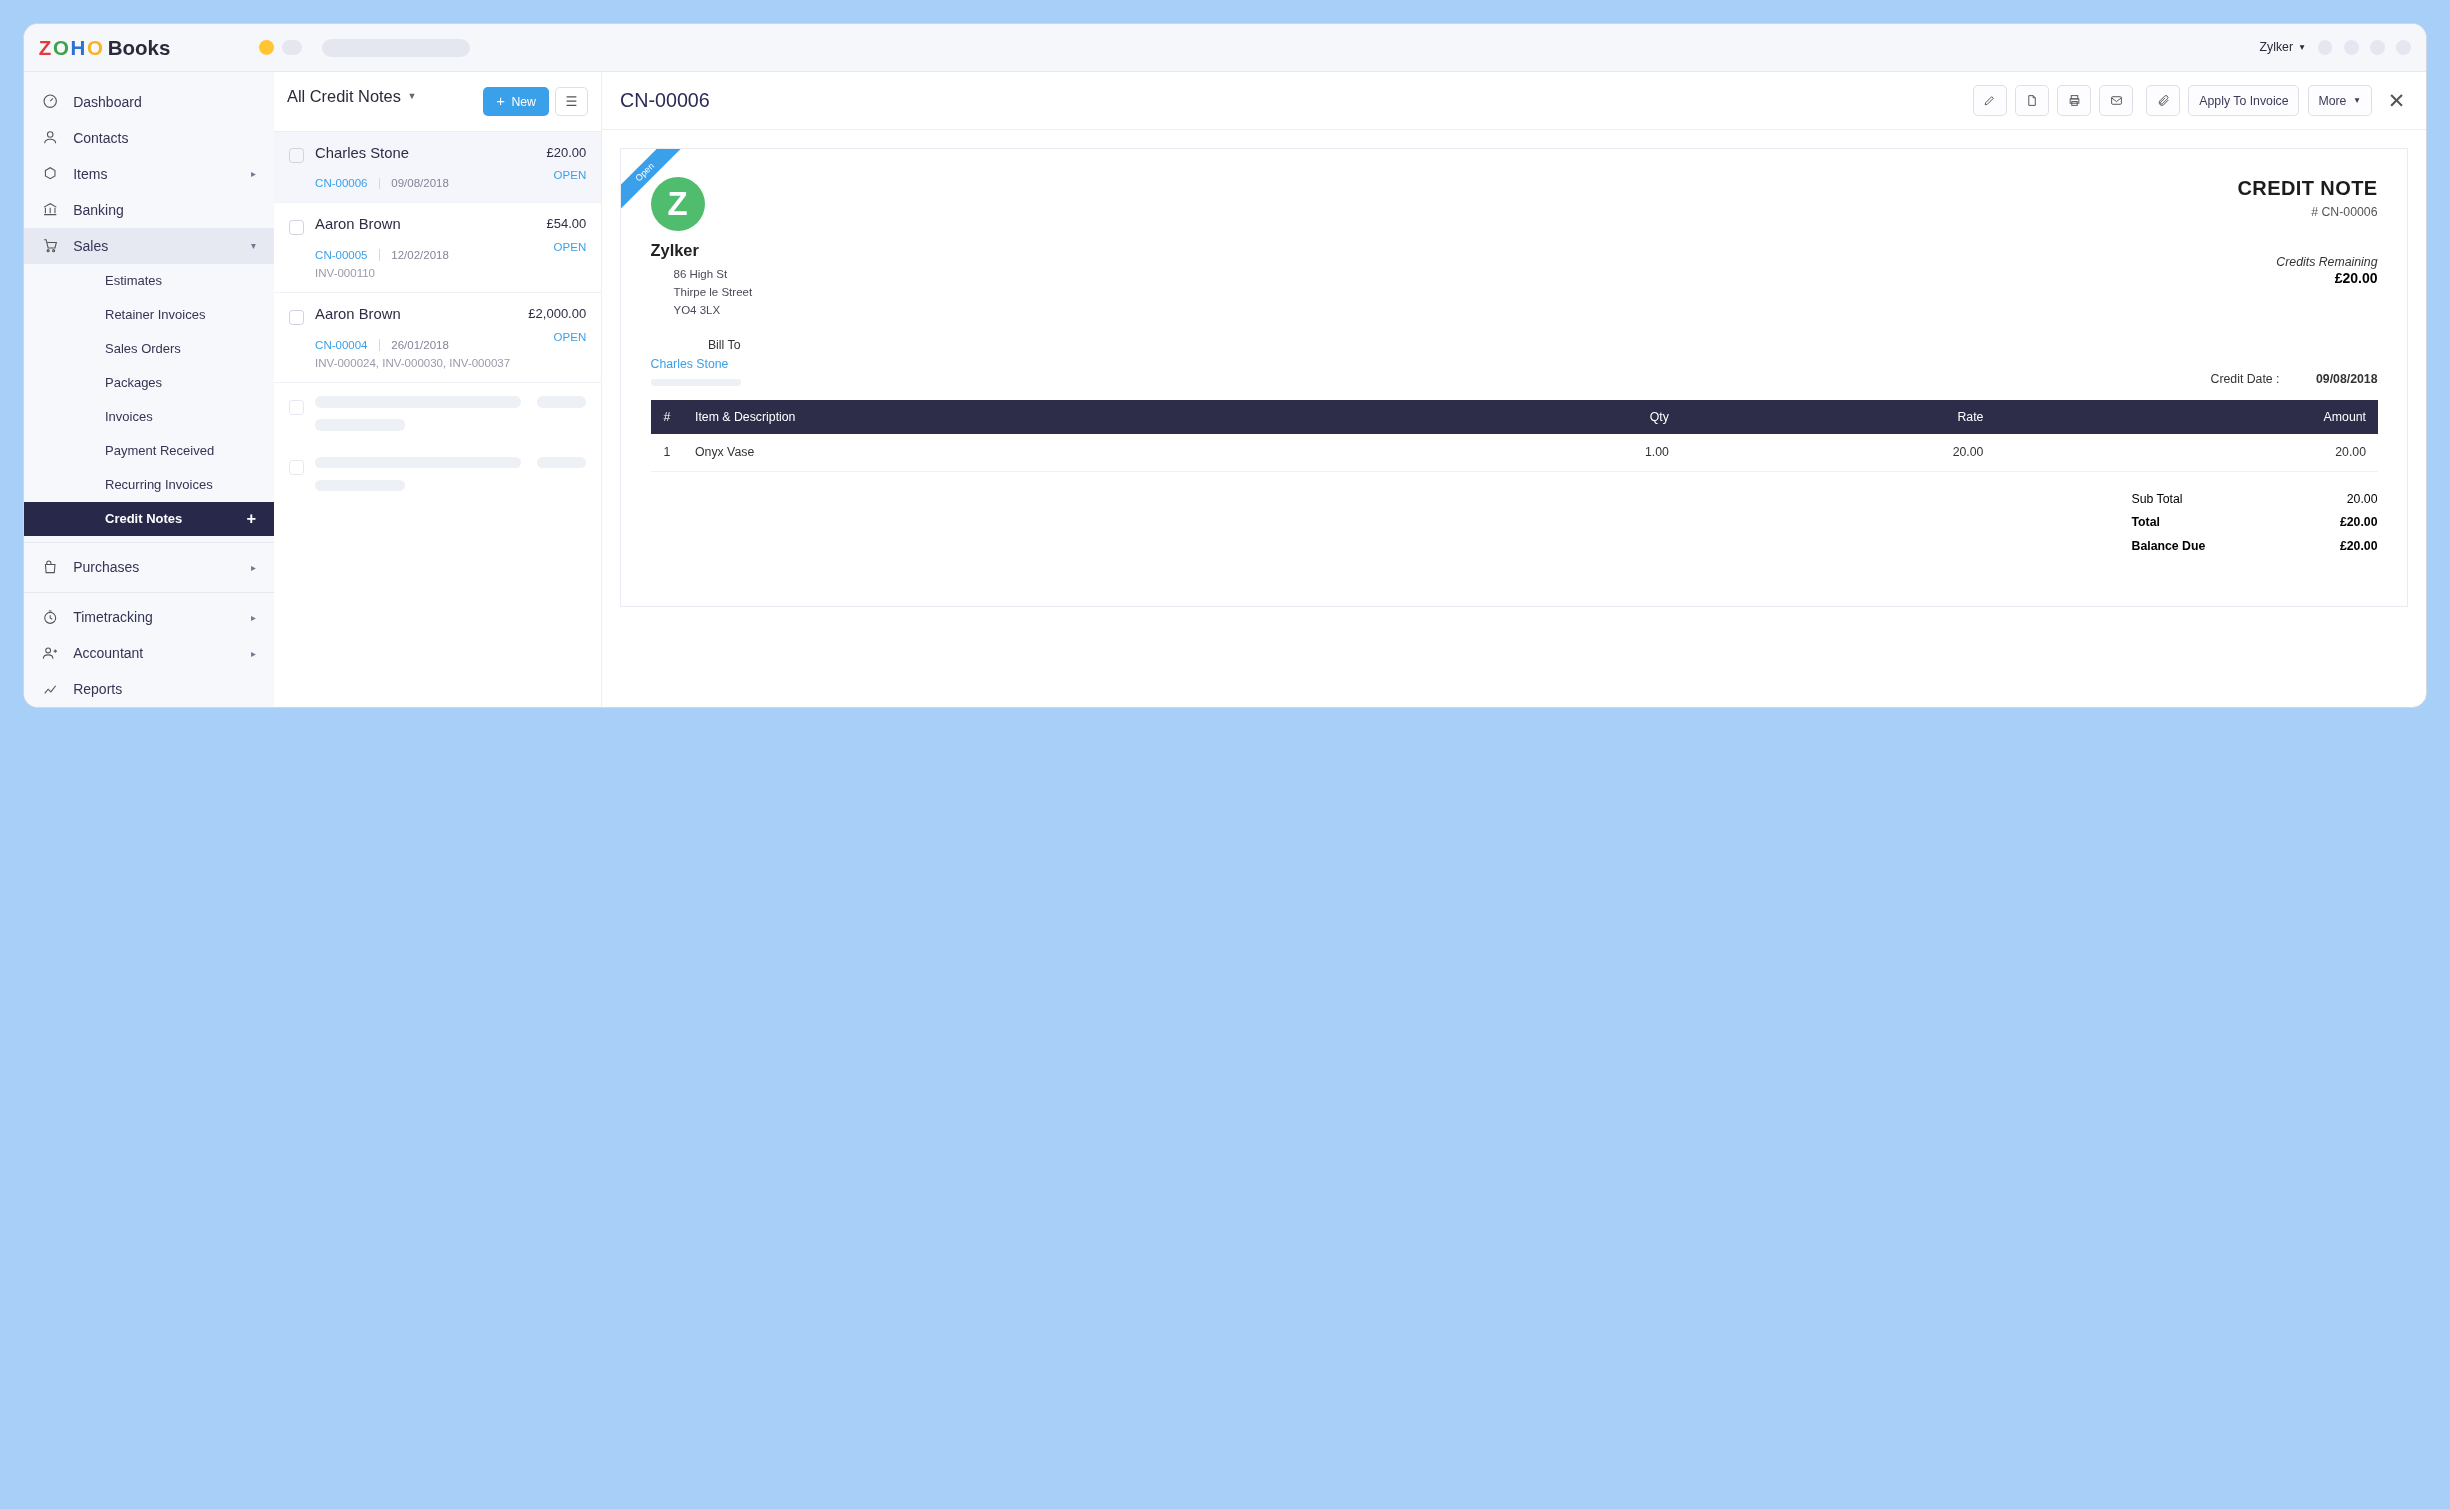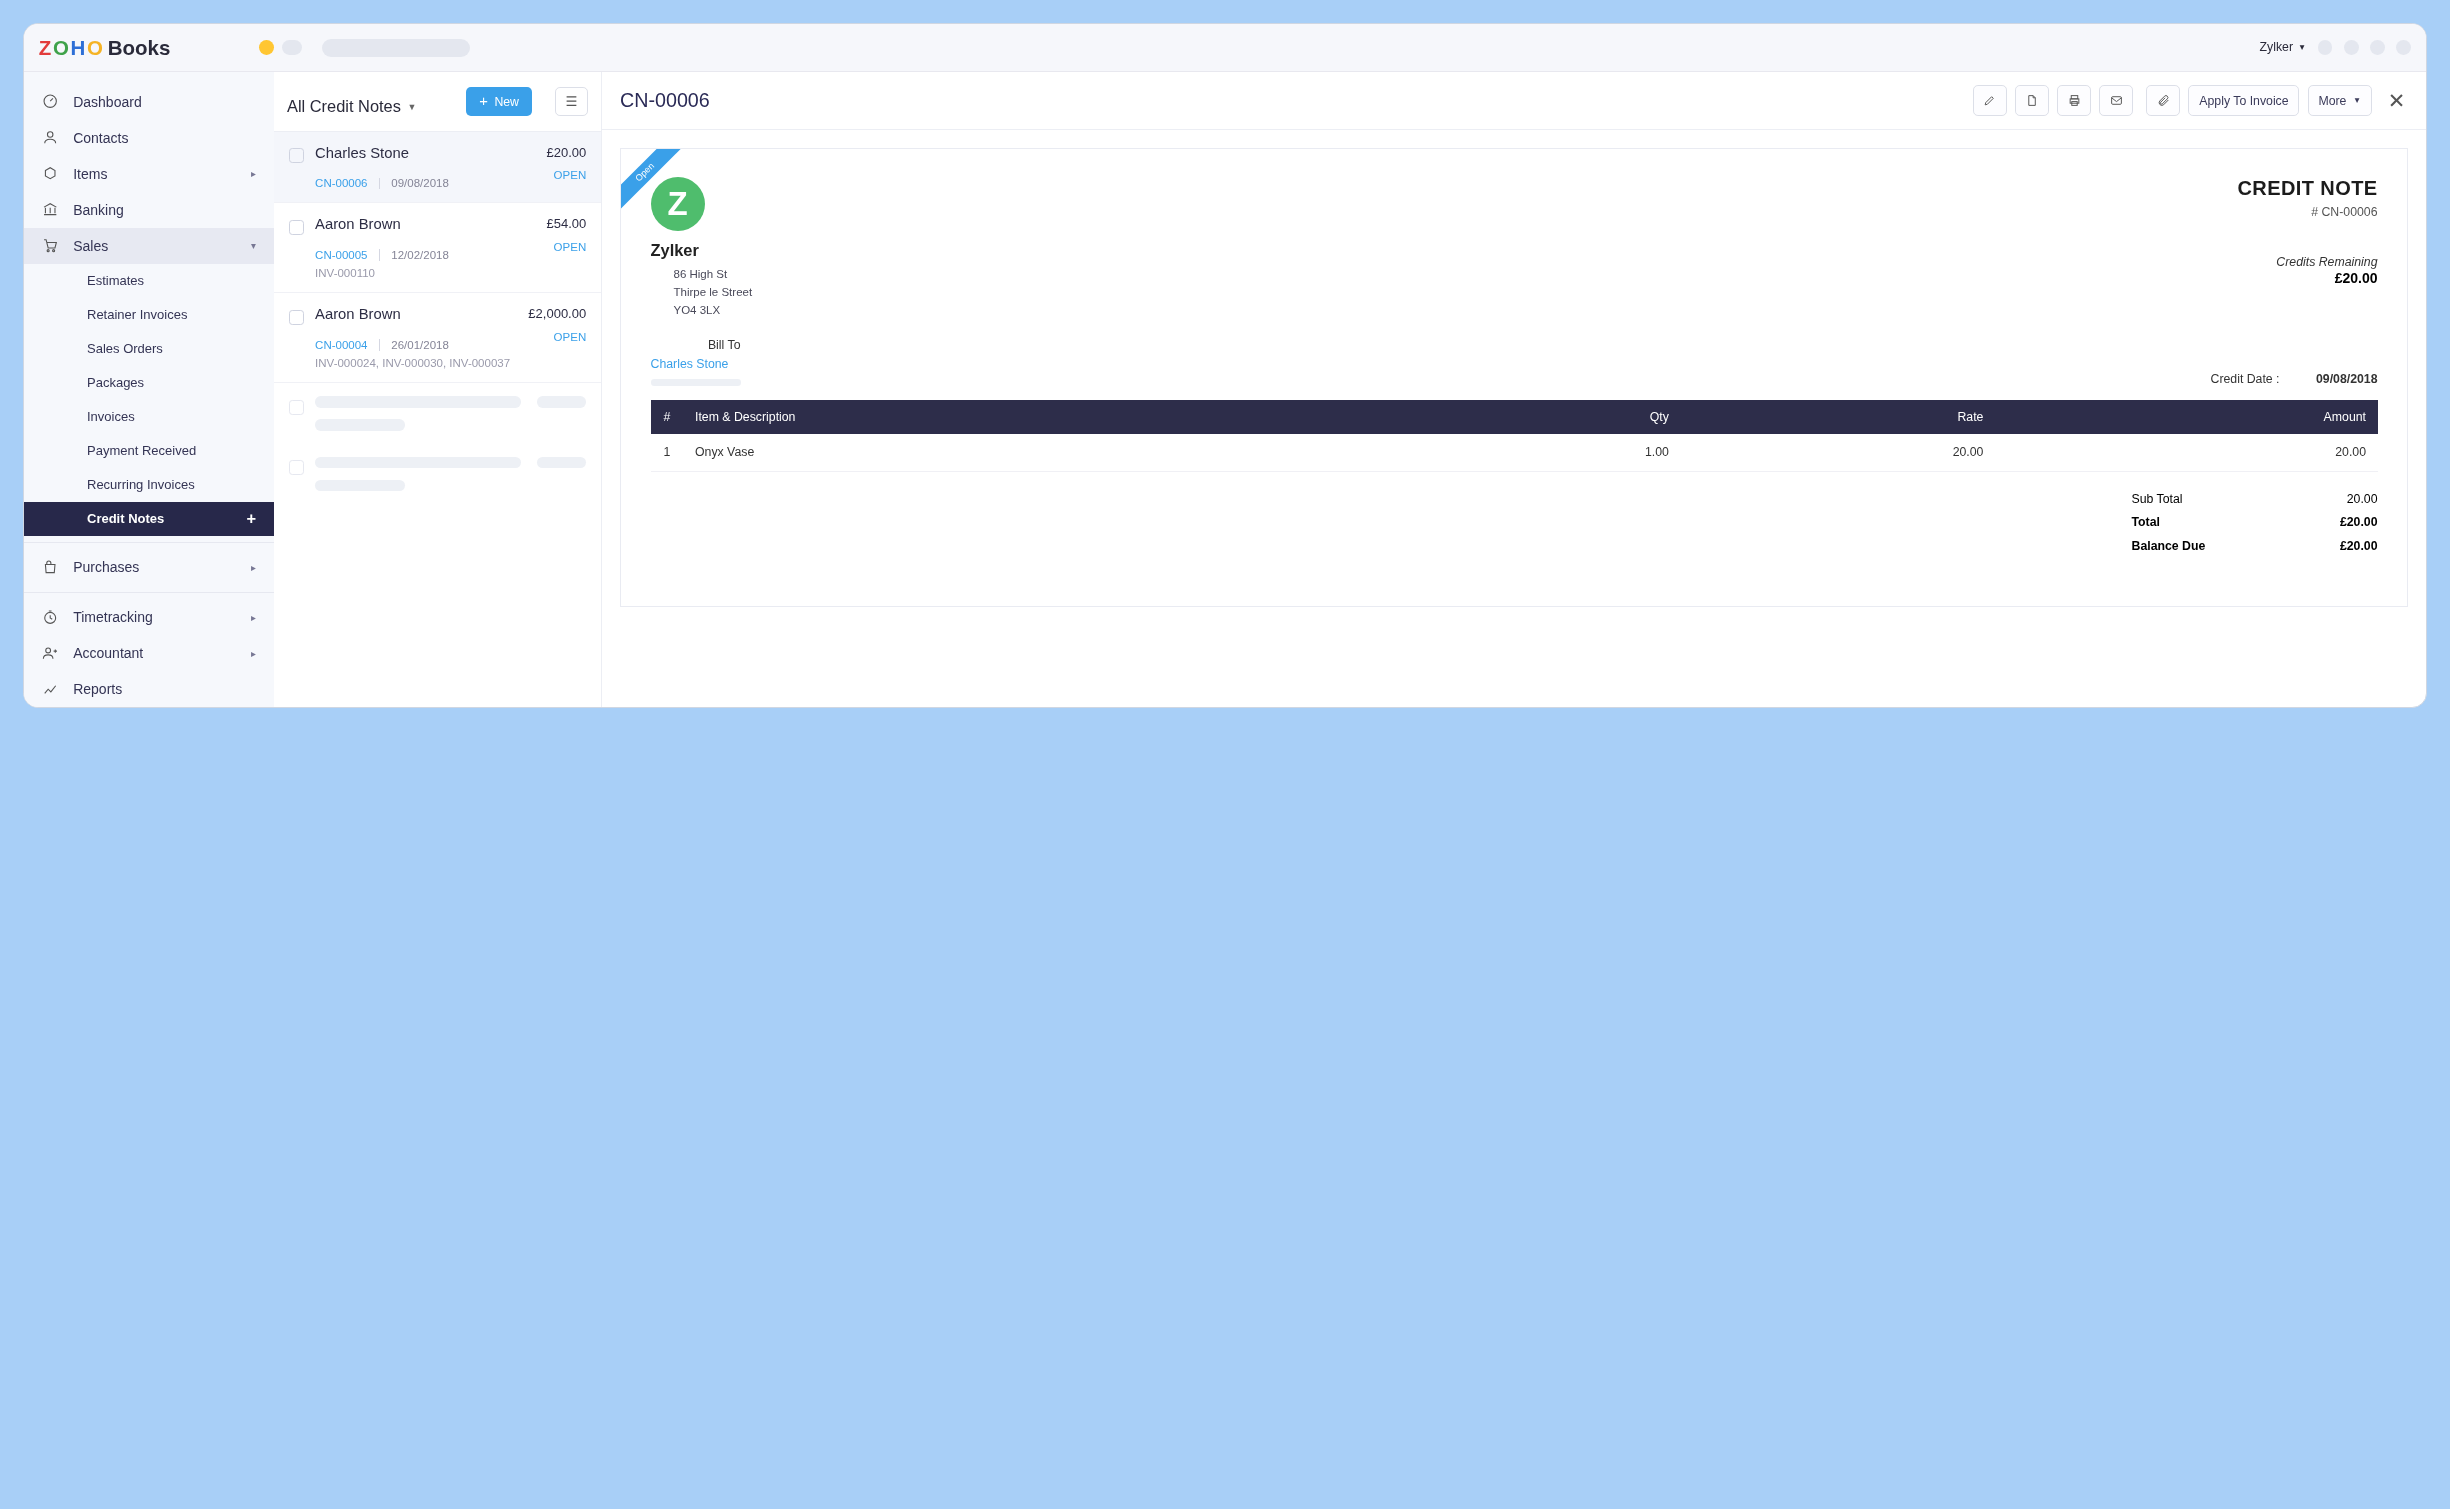--- a/index.html
+++ b/index.html
@@ -16,26 +16,26 @@
 .pill-sm { width: 19.7px; height: 14.8px; border-radius: 7.4px; background: #e4e7ef; }
 .pill-lg { width: 148px; height: 18px; border-radius: 9px; background: #e4e7ef; }
 .topbar-right { margin-left: auto; display: flex; align-items: center; gap: 11.5px; }
 .org-name { font-size: 12.3px; color: #2a2a3a; display: flex; align-items: center; gap: 4.9px; cursor: pointer; }
 .avatar-dot { width: 14.8px; height: 14.8px; border-radius: 50%; background: #e4e7ef; }
 .body { display: flex; flex: 1; min-height: 0; }
 .sidebar { width: 250px; background: #f6f8fc; padding-top: 11.5px; }
 .nav-item { display: flex; align-items: center; height: 36px; padding: 0 18px; gap: 14.8px; color: #343454; font-size: 14px; cursor: pointer; }
 .nav-item.active { background: #e7e9f2; }
 .nav-item .chev { margin-left: auto; font-size: 9.8px; color: #777794;}
-.nav-sub { padding-left: 63px; height: 34px; display: flex; align-items: center; font-size: 13px; color: #343454; cursor: pointer; }
+.nav-sub { padding-left: 81px; height: 34px; display: flex; align-items: center; font-size: 13px; color: #343454; cursor: pointer; }
 .nav-sub.hl { background: #27284a; color: #fff; font-weight: 600; justify-content: space-between; padding-right: 18px; }
 .ic { width: 16.4px; height: 16.4px; display: inline-flex; align-items: center; justify-content: center; }
 .divider { height: 0.8px; background: #e6e8f0; margin: 6.6px 0; }
 .listpane { width: 328px; border-right: 0.8px solid #eceef4; display: flex; flex-direction: column; }
-.list-head { display: flex; align-items: flex-end; padding: 14.8px 13px; gap: 23px; border-bottom: 0.8px solid #eceef4; }
+.list-head { display: flex; align-items: flex-start; padding: 14.8px 13px; gap: 6px; border-bottom: 0.8px solid #eceef4; }
 .list-title { font-size: 16.4px; color: #2a2a3a; display: flex; align-items: center; gap: 6.6px; cursor: pointer; flex: 1; }
 .btn-new { background: #3aa0e9; color: #fff; border: none; border-radius: 4.9px; height: 29.5px; padding: 0 13px; display: inline-flex; align-items: center; gap: 6.6px; font-size: 12.3px; cursor: pointer; }
 .btn-icon { border: 0.8px solid #dcdfe8; background: #fff; border-radius: 4.9px; height: 29.5px; width: 33px; display: inline-flex; align-items: center; justify-content: center; cursor: pointer; color: #555; }
 .list-body { flex: 1; overflow: auto; }
 .row { padding: 13px 14.8px 13px 14.8px; border-bottom: 0.8px solid #f0f1f6; display: flex; gap: 11.5px; }
 .row.sel { background: #f4f6fb; }
 .cb { width: 14.8px; height: 14.8px; border: 1.3px solid #cfd3e0; border-radius: 3.3px; margin-top: 3.3px; flex: none; cursor: pointer; }
 .row-main { flex: 1; }
 .row-top { display: flex; justify-content: space-between; }
 .row-name { font-size: 14.8px; color: #2d2d44; }

